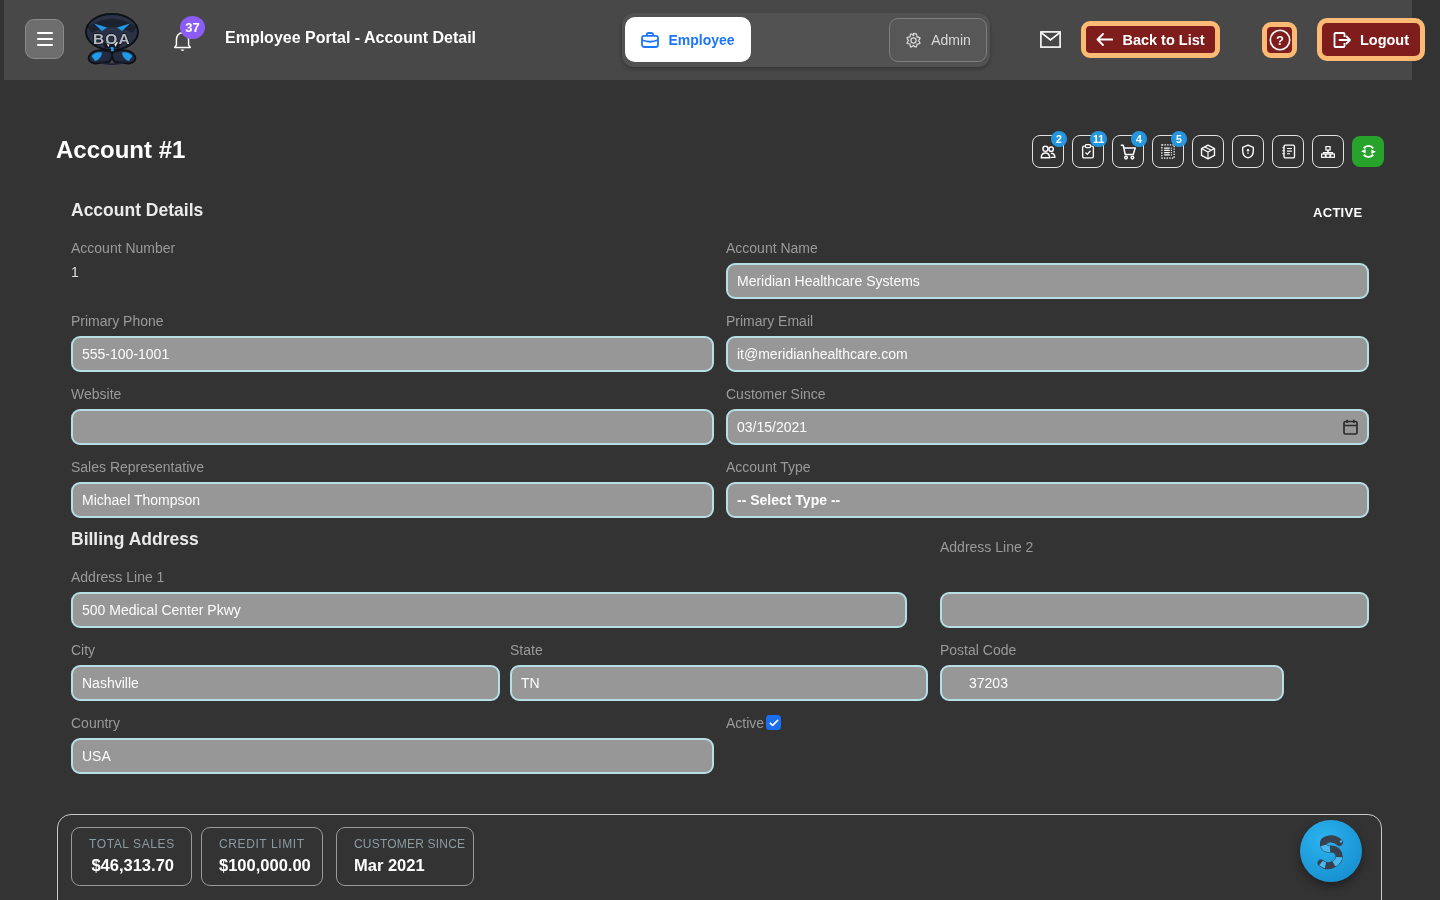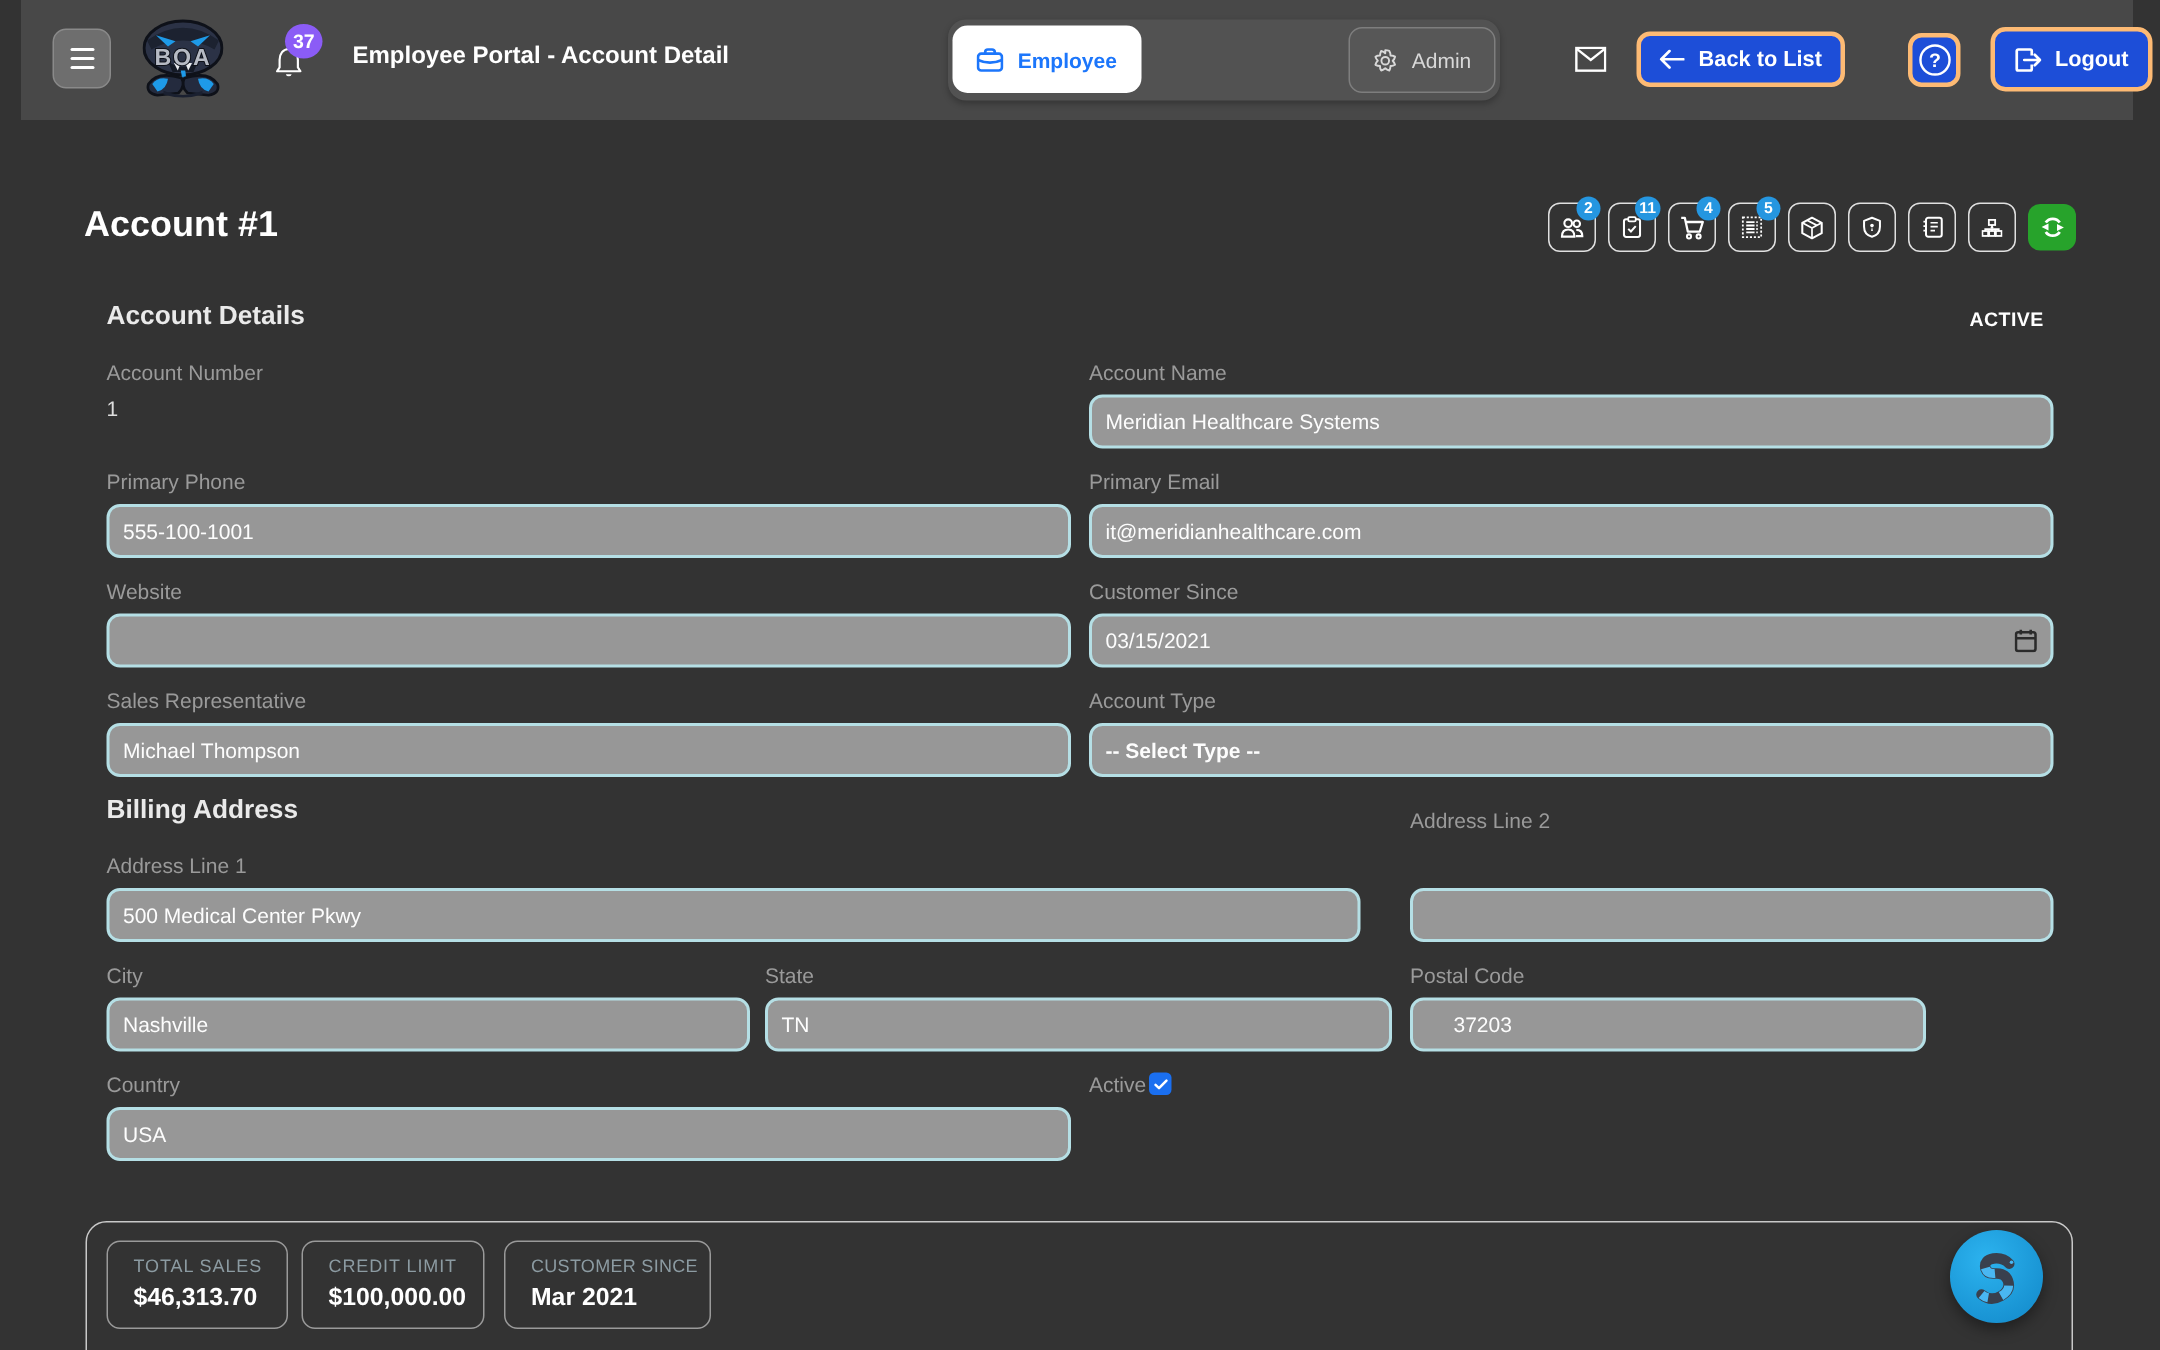--- a/index.html
+++ b/index.html
@@ -1,35 +1,35 @@
 <!DOCTYPE html>
 <html><head>
 <meta charset="utf-8">
 <style>
 * { margin:0; padding:0; box-sizing:border-box; }
 html,body { width:1440px; height:900px; background:#333333; font-family:"Liberation Sans", sans-serif; overflow:hidden; }
 
 
-.header { position:absolute; top:0; left:14px; width:1408px; height:80px; background:#484848; }
+.header { position:absolute; top:0; left:4px; width:1408px; height:80px; background:#484848; }
 .hamb { position:absolute; left:21px; top:19px; width:39px; height:40px; background:#6e6e6e; border:1px solid #8a8a8a; border-radius:9px; display:flex; align-items:center; justify-content:center; }
 .hamb .bars { width:16px; }
 .hamb .bars div { height:2.4px; background:#fff; border-radius:2px; margin:3.4px 0; }
 .logo { position:absolute; left:81px; top:12px; width:54px; height:54px; }
 .bell { position:absolute; left:168px; top:31px; }
 .badge-red { position:absolute; left:176px; top:16px; width:25px; height:23px; background:#8b5cf6; border-radius:50%; color:#fff; font-size:13px; font-weight:bold; display:flex; align-items:center; justify-content:center; }
 .title { position:absolute; left:221px; top:0; height:76px; display:flex; align-items:center; color:#fff; font-size:16px; font-weight:bold; }
 
 .navgroup { position:absolute; left:618px; top:13px; width:368px; height:54px; background:#525252; border-radius:12px; box-shadow:0 2px 4px rgba(0,0,0,0.25); }
 .navbtn { position:absolute; display:flex; align-items:center; justify-content:center; gap:9px; font-size:14px; }
 .nav-emp { left:3px; top:4px; width:126px; height:45px; border-radius:10px; background:#ffffff; color:#1c76fb; font-weight:bold; }
 .nav-cust { left:138px; top:5px; width:119px; height:44px; border-radius:9px; background:#575757; border:1px solid #7e7e7e; color:#d8d8d8; }
 .nav-admin { left:267px; top:5px; width:98px; height:44px; border-radius:9px; background:#575757; border:1px solid #7e7e7e; color:#d8d8d8; }
 
 .mail { position:absolute; left:1036px; top:31px; }
-.btn-h { position:absolute; background:#1d4ed8; border:3px solid #fdba74; color:#fff; font-weight:bold; font-size:14.5px; display:flex; align-items:center; justify-content:center; gap:9px;text-align:right; }
+.btn-h { position:absolute; background:#7f1d1d; border:5px solid #fdba74; color:#fff; font-weight:bold; font-size:14.5px; display:flex; align-items:center; justify-content:center; gap:9px;text-align:right; }
 .back { left:1077px; top:21px; width:139px; height:37px; border-radius:9px; }
 .help { left:1258px; top:22px; width:35px; height:36px; border-radius:9px; }
 .logout { left:1313px; top:18px; width:108px; height:43px; border-radius:10px; }
 
 
 .h1 { position:absolute; left:56px; top:136px; color:#fff; font-size:24px; font-weight:bold; }
 
 .tbtn { position:absolute; width:32px; height:33px; border:1.5px solid #e0e0e0; border-radius:8px; display:flex; align-items:center; justify-content:center; }
 .tbadge { position:absolute; top:-5px; right:-4px; min-width:16px; height:16px; padding:0 3px; background:#2596e0; border-radius:8px; color:#fff; font-size:10.5px; font-weight:bold; display:flex; align-items:center; justify-content:center; }
 .tgreen { position:absolute; width:32px; height:31px; background:#27a32b; border-radius:8px; display:flex; align-items:center; justify-content:center; }
@@ -245,21 +245,21 @@
     <div style="position:absolute; left:766px; top:715px; width:15px; height:15px; background:#1a6ff0; border-radius:3.5px; display:flex; align-items:center; justify-content:center;">
       <svg width="10" height="8" viewBox="0 0 11 9">
         <path d="M1.4 4.8 L4 7.2 L9.6 1.6" fill="none" stroke="#fff" stroke-width="1.9" stroke-linecap="round" stroke-linejoin="round"></path>
       </svg>
     </div>
   </div>
 
 <div class="sect" style="left:71px; top:529px;">Billing Address</div>
 
 <div class="statbar">
-  <div class="stat" style="left:13px; width:121px;">
+  <div class="stat" style="left:13px; width:121px;text-align:right;">
       <div class="sl">TOTAL SALES</div>
       <div class="sv">$46,313.70</div>
     </div>
   <div class="stat" style="left:143px; width:122px;">
       <div class="sl">CREDIT LIMIT</div>
       <div class="sv">$100,000.00</div>
     </div>
   <div class="stat" style="left:278px; width:138px;">
       <div class="sl" style="letter-spacing:0.2px;">CUSTOMER SINCE</div>
       <div class="sv">Mar 2021</div>

